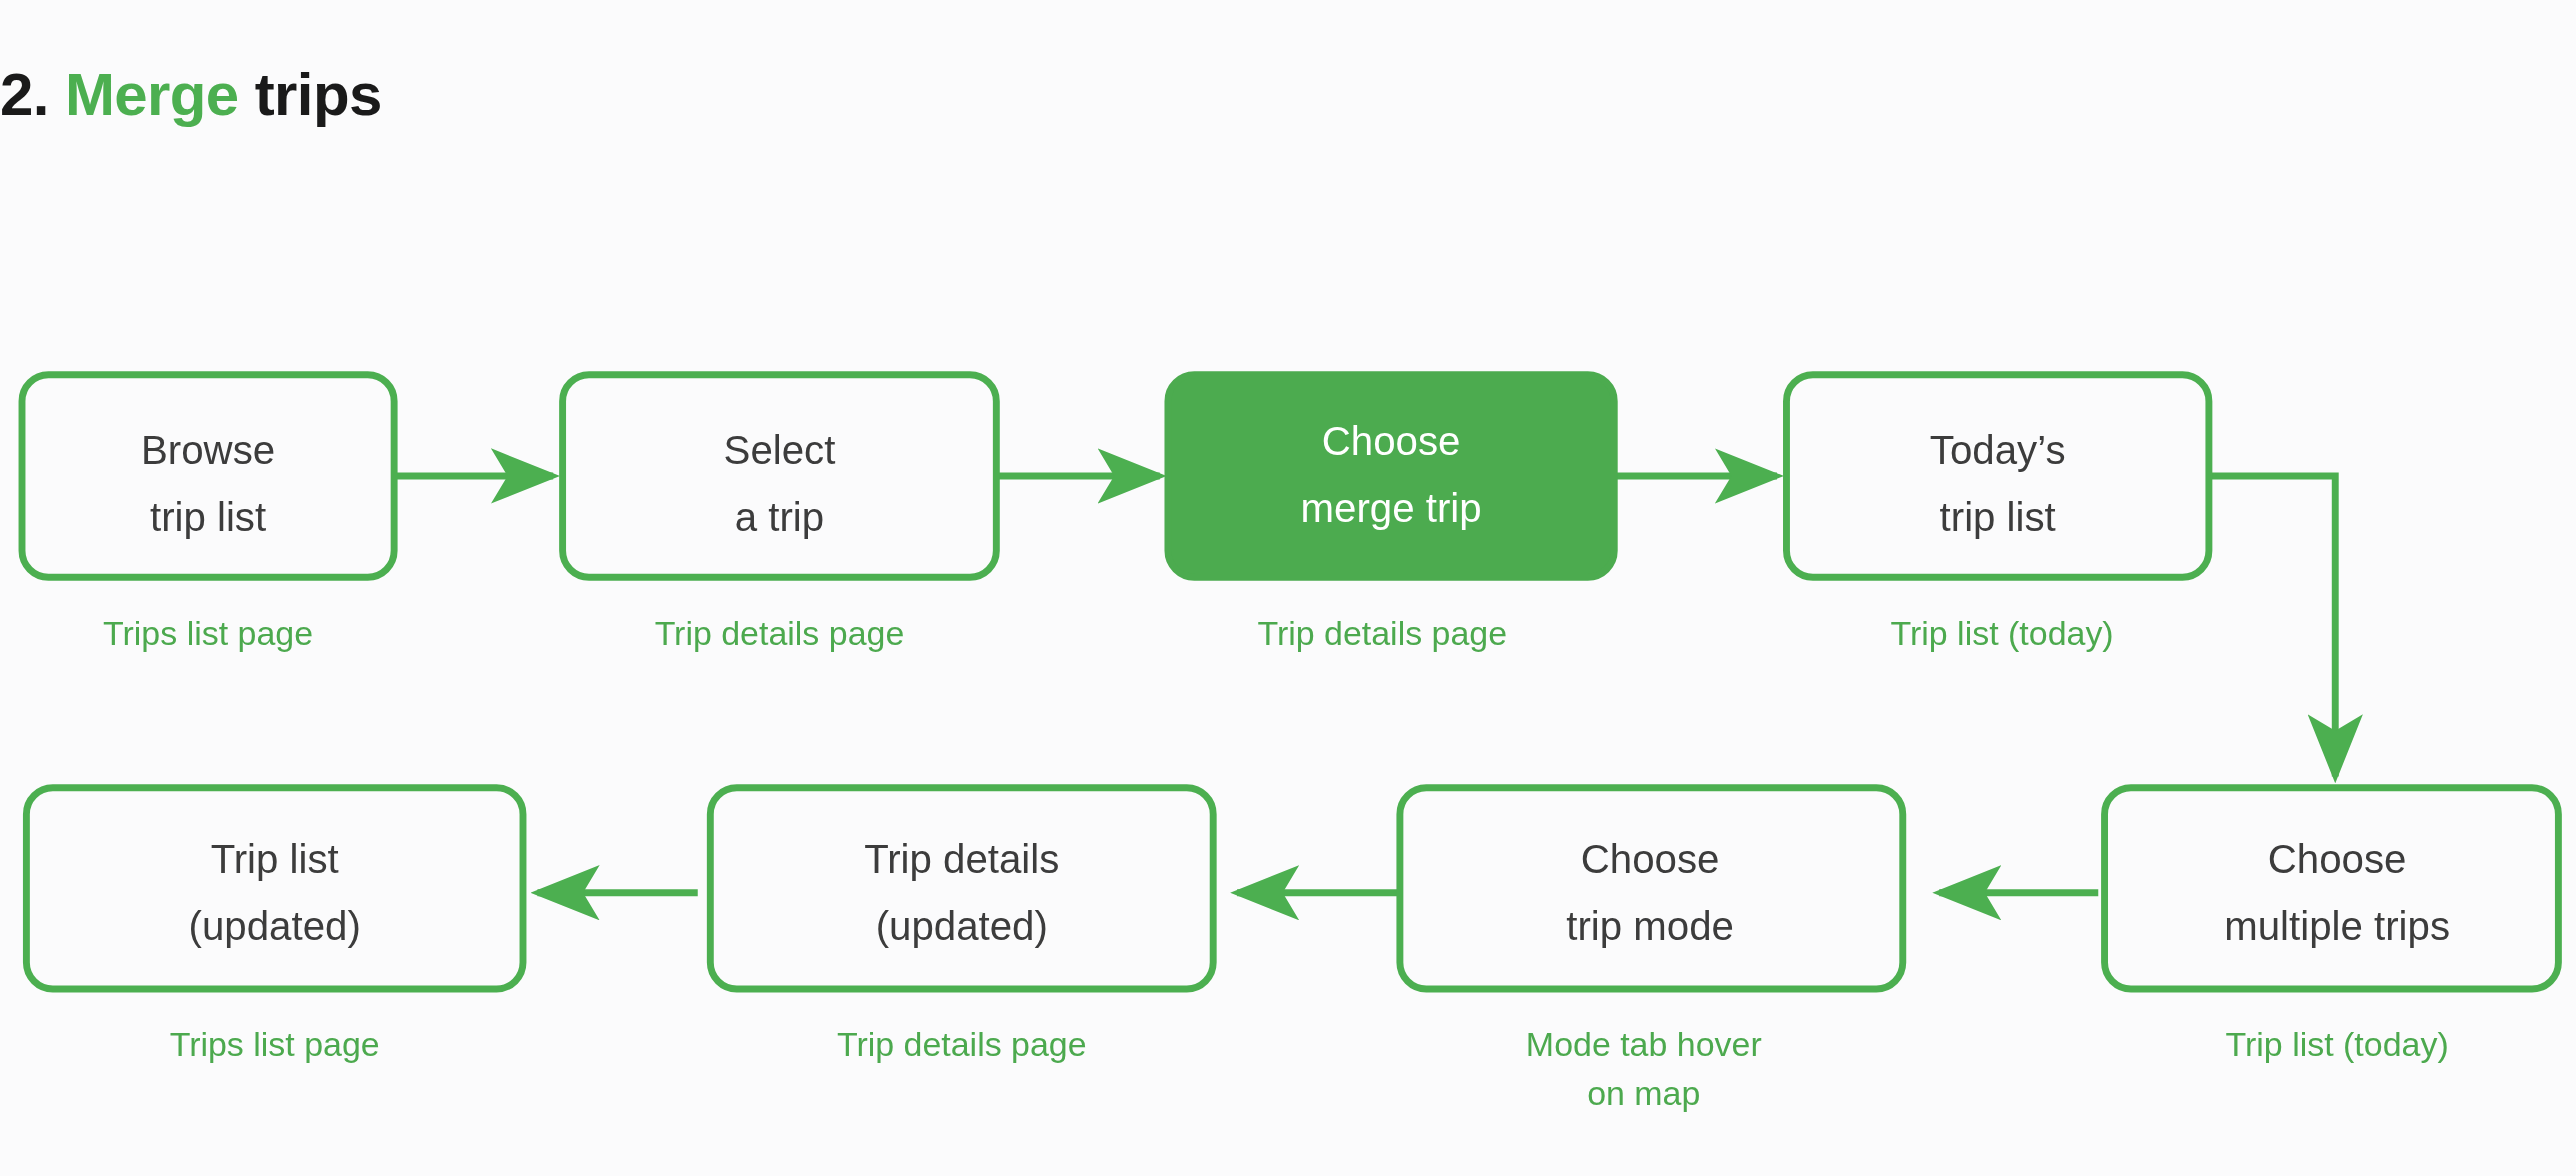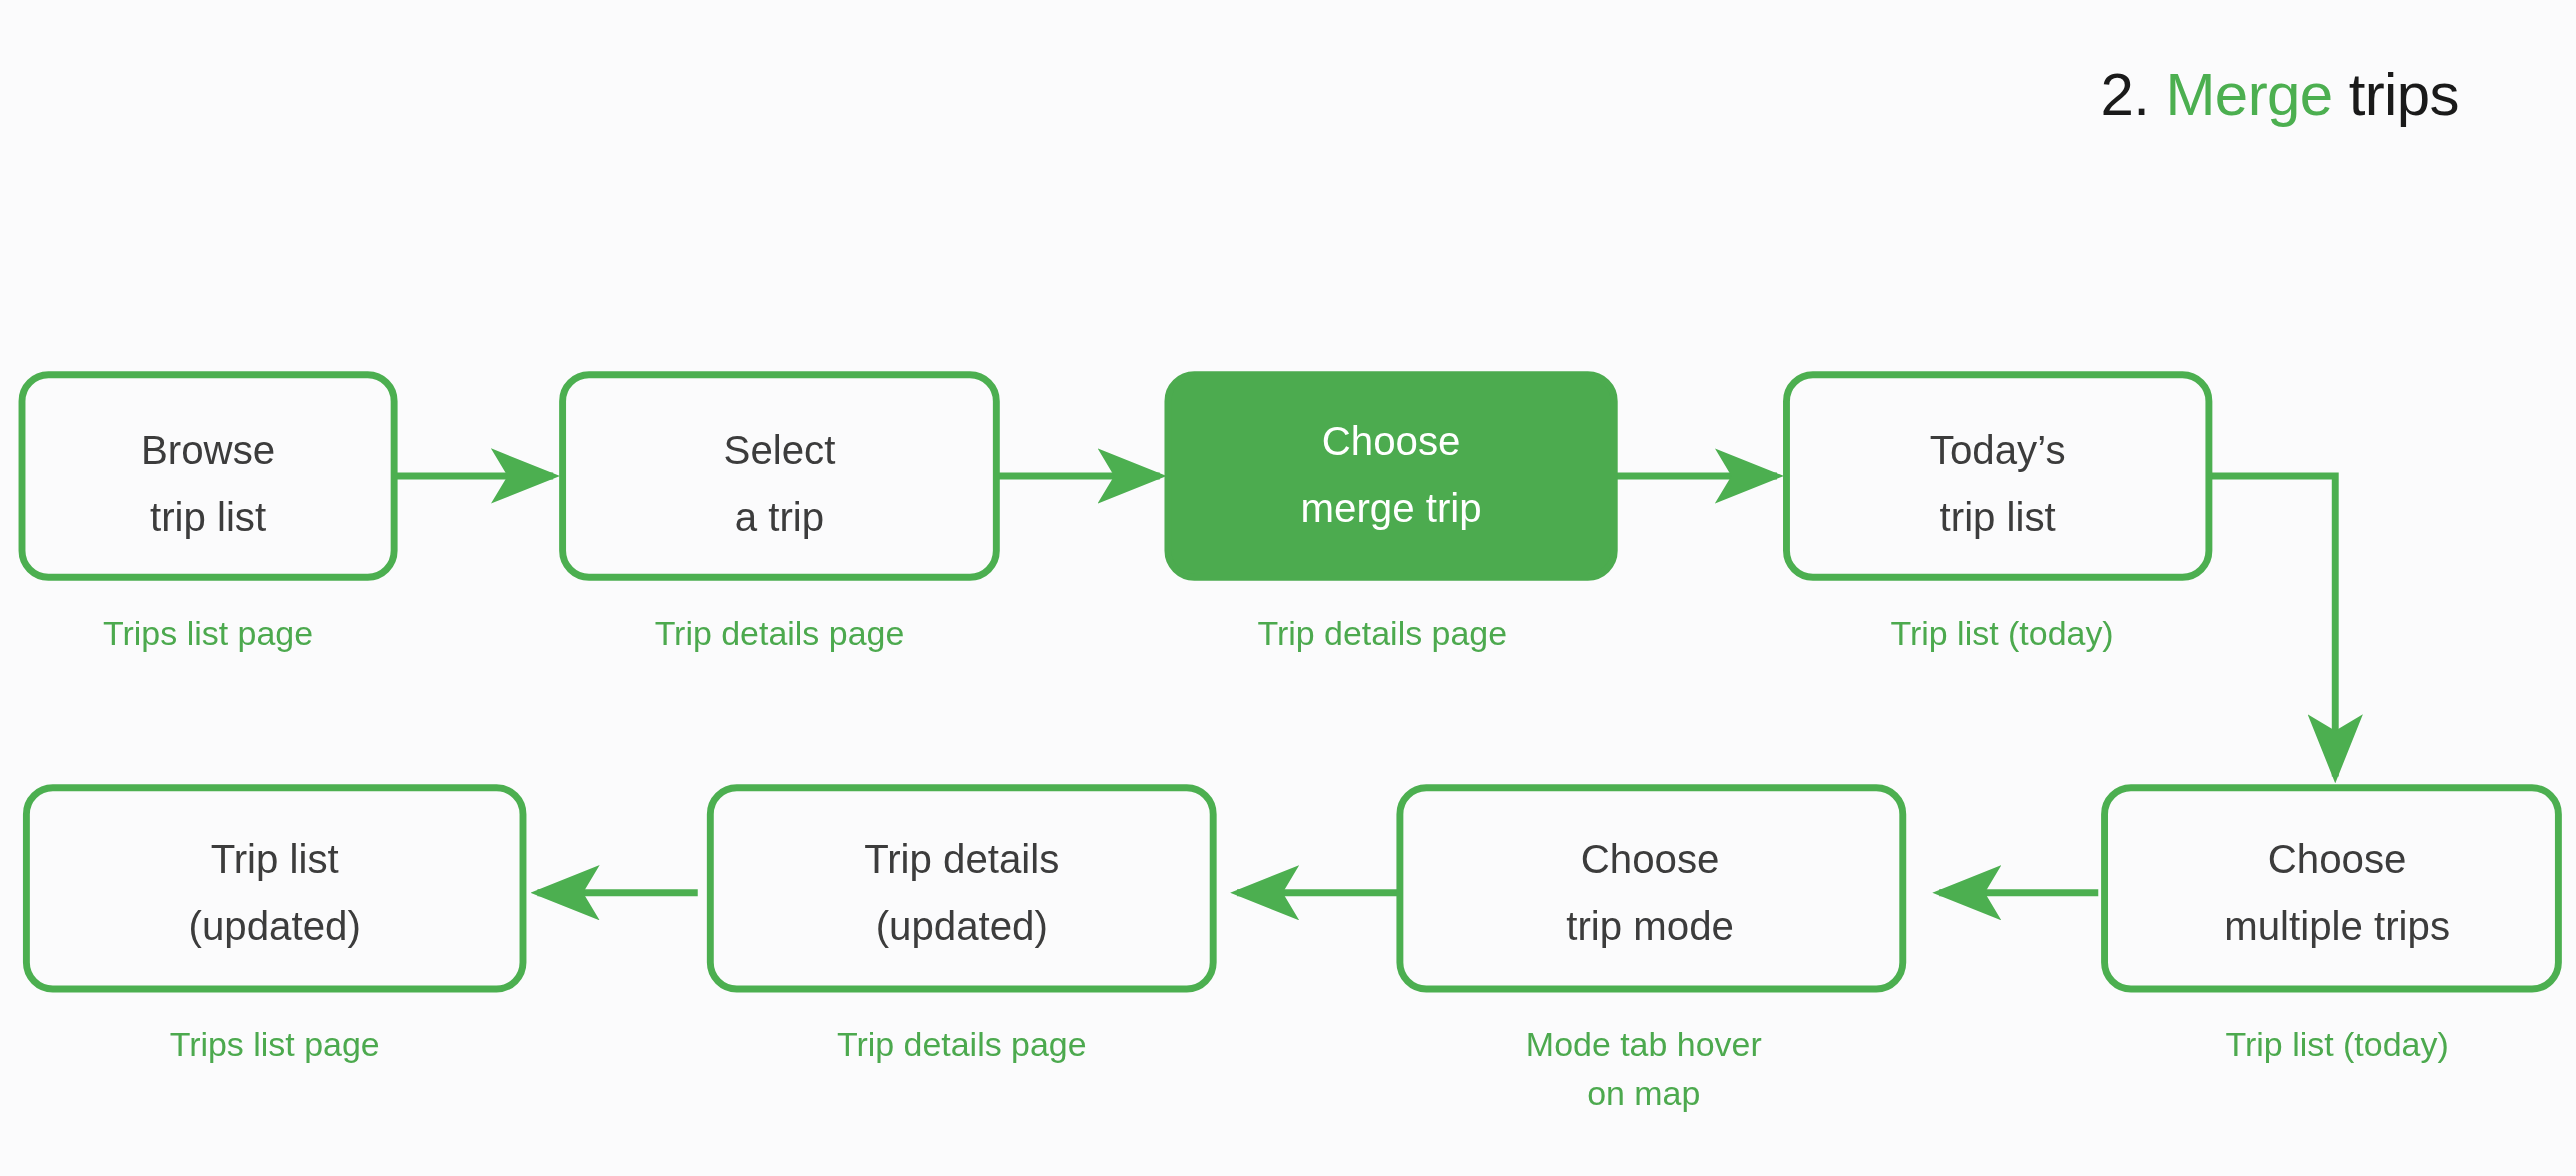--- a/index.html
+++ b/index.html
@@ -20,23 +20,23 @@
     inset: 0;
     width: 2576px;
     height: 1177px;
   }
 
   .page-title {
     position: absolute;
     top: 65px;
     left: 0;
     width: 2459px;
-    text-align: right;
+    text-align: left;
     font-size: 60px;
-    font-weight: normal;
+    font-weight: bold;
     letter-spacing: -0.6px;
     color: #1a1a1a;
     white-space: nowrap;
     line-height: 1;
   }
   .page-title .accent { color: #4caf50; }
 
   svg text { font-family: "Liberation Sans", sans-serif; }
   .node-label {
     font-size: 64px;

